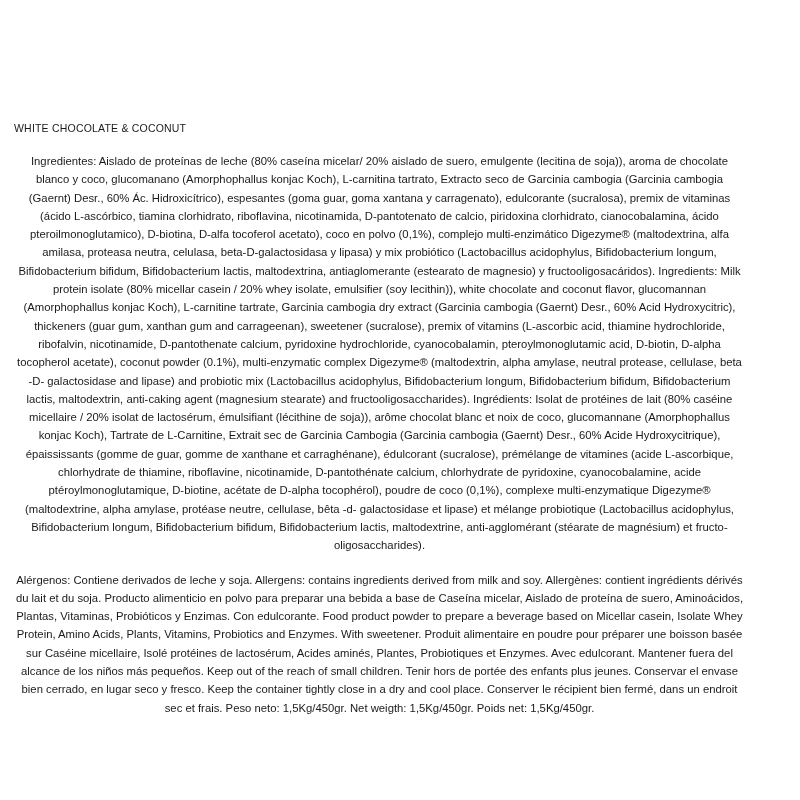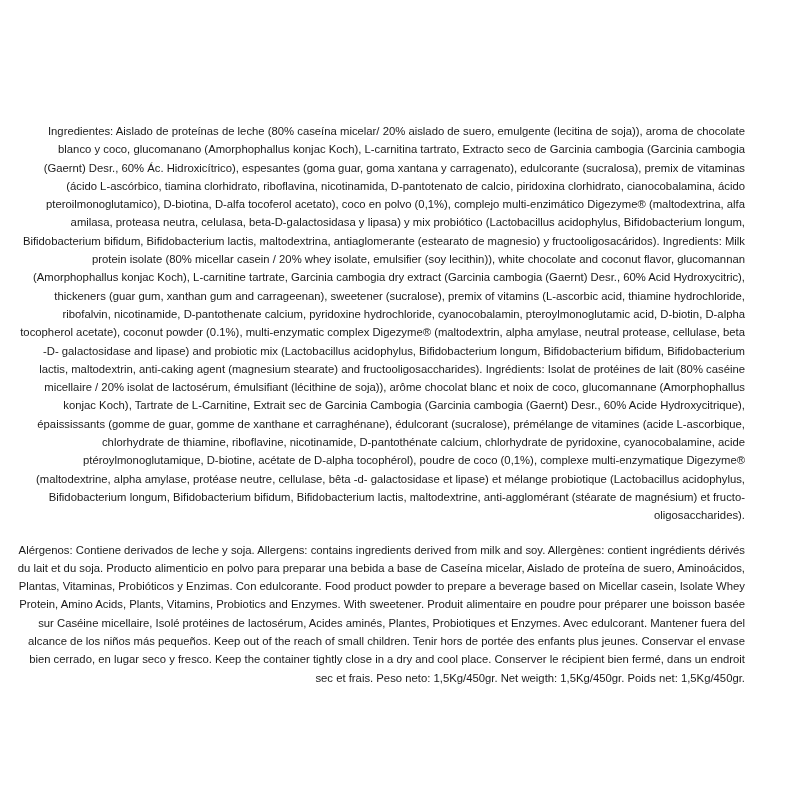--- a/index.html
+++ b/index.html
@@ -24,40 +24,41 @@
   .product-title {
     font-size: 10.5px;
     letter-spacing: 0.2px;
     color: #1a1a1a;
     margin: 0 0 18px 0;
     font-weight: normal;
   }
   .block {
     font-size: 11.3px;
     line-height: 1.62;
-    text-align: right;
+    text-align: center;
     color: #1a1a1a;
     margin: 0 0 16px 0;
   }
   .block.last {
     margin-bottom: 8px;
   }
   .lbl {
     color: #1a1a1a;
     font-weight: normal;
   }
   .seg {
     color: #1a1a1a;
   }
 </style>
 </head>
 <body>
 
 <div class="page">
 
+  <div class="product-title">WHITE CHOCOLATE &amp; COCONUT</div>
 
   <p class="block">
     <span class="lbl">Ingredientes:</span><span class="seg"> Aislado de proteínas de leche (80% caseína micelar/ 20% aislado de suero, emulgente (lecitina de soja)), aroma de chocolate blanco y coco, glucomanano (Amorphophallus konjac Koch), L-carnitina tartrato, Extracto seco de Garcinia cambogia (Garcinia cambogia (Gaernt) Desr., 60% Ác. Hidroxicítrico), espesantes (goma guar, goma xantana y carragenato), edulcorante (sucralosa), premix de vitaminas (ácido L-ascórbico, tiamina clorhidrato, riboflavina, nicotinamida, D-pantotenato de calcio, piridoxina clorhidrato, cianocobalamina, ácido pteroilmonoglutamico), D-biotina, D-alfa tocoferol acetato), coco en polvo (0,1%), complejo multi-enzimático Digezyme® (maltodextrina, alfa amilasa, proteasa neutra, celulasa, beta-D-galactosidasa y lipasa) y mix probiótico (Lactobacillus acidophylus, Bifidobacterium longum, Bifidobacterium bifidum, Bifidobacterium lactis, maltodextrina, antiaglomerante (estearato de magnesio) y fructooligosacáridos). </span><span class="lbl">Ingredients:</span><span class="seg"> Milk protein isolate (80% micellar casein / 20% whey isolate, emulsifier (soy lecithin)), white chocolate and coconut flavor, glucomannan (Amorphophallus konjac Koch), L-carnitine tartrate, Garcinia cambogia dry extract (Garcinia cambogia (Gaernt) Desr., 60% Acid Hydroxycitric), thickeners (guar gum, xanthan gum and carrageenan), sweetener (sucralose), premix of vitamins (L-ascorbic acid, thiamine hydrochloride, ribofalvin, nicotinamide, D-pantothenate calcium, pyridoxine hydrochloride, cyanocobalamin, pteroylmonoglutamic acid, D-biotin, D-alpha tocopherol acetate), coconut powder (0.1%), multi-enzymatic complex Digezyme® (maltodextrin, alpha amylase, neutral protease, cellulase, beta -D- galactosidase and lipase) and probiotic mix (Lactobacillus acidophylus, Bifidobacterium longum, Bifidobacterium bifidum, Bifidobacterium lactis, maltodextrin, anti-caking agent (magnesium stearate) and fructooligosaccharides). </span><span class="lbl">Ingrédients:</span><span class="seg"> Isolat de protéines de lait (80% caséine micellaire / 20% isolat de lactosérum, émulsifiant (lécithine de soja)), arôme chocolat blanc et noix de coco, glucomannane (Amorphophallus konjac Koch), Tartrate de L-Carnitine, Extrait sec de Garcinia Cambogia (Garcinia cambogia (Gaernt) Desr., 60% Acide Hydroxycitrique), épaississants (gomme de guar, gomme de xanthane et carraghénane), édulcorant (sucralose), prémélange de vitamines (acide L-ascorbique, chlorhydrate de thiamine, riboflavine, nicotinamide, D-pantothénate calcium, chlorhydrate de pyridoxine, cyanocobalamine, acide ptéroylmonoglutamique, D-biotine, acétate de D-alpha tocophérol), poudre de coco (0,1%), complexe multi-enzymatique Digezyme® (maltodextrine, alpha amylase, protéase neutre, cellulase, bêta -d- galactosidase et lipase) et mélange probiotique (Lactobacillus acidophylus, Bifidobacterium longum, Bifidobacterium bifidum, Bifidobacterium lactis, maltodextrine, anti-agglomérant (stéarate de magnésium) et fructo-oligosaccharides).</span>
   </p>
 
   <p class="block last">
     <span class="lbl">Alérgenos:</span><span class="seg"> Contiene derivados de leche y soja. </span><span class="lbl">Allergens:</span><span class="seg"> contains ingredients derived from milk and soy. </span><span class="lbl">Allergènes:</span><span class="seg"> contient ingrédients dérivés du lait et du soja. Producto alimenticio en polvo para preparar una bebida a base de Caseína micelar, Aislado de proteína de suero, Aminoácidos, Plantas, Vitaminas, Probióticos y Enzimas. Con edulcorante. Food product powder to prepare a beverage based on Micellar casein, Isolate Whey Protein, Amino Acids, Plants, Vitamins, Probiotics and Enzymes. With sweetener. Produit alimentaire en poudre pour préparer une boisson basée sur Caséine micellaire, Isolé protéines de lactosérum, Acides aminés, Plantes, Probiotiques et Enzymes. Avec edulcorant.  Mantener fuera del alcance de los niños más pequeños. Keep out of the reach of small children. Tenir hors de portée des enfants plus jeunes. Conservar el envase bien cerrado, en lugar seco y fresco. Keep the container tightly close in a dry and cool place. Conserver le récipient bien fermé, dans un endroit sec et frais. Peso neto: 1,5Kg/450gr.  Net weigth: 1,5Kg/450gr. Poids net: 1,5Kg/450gr.</span>
   </p>
 
 </div>

